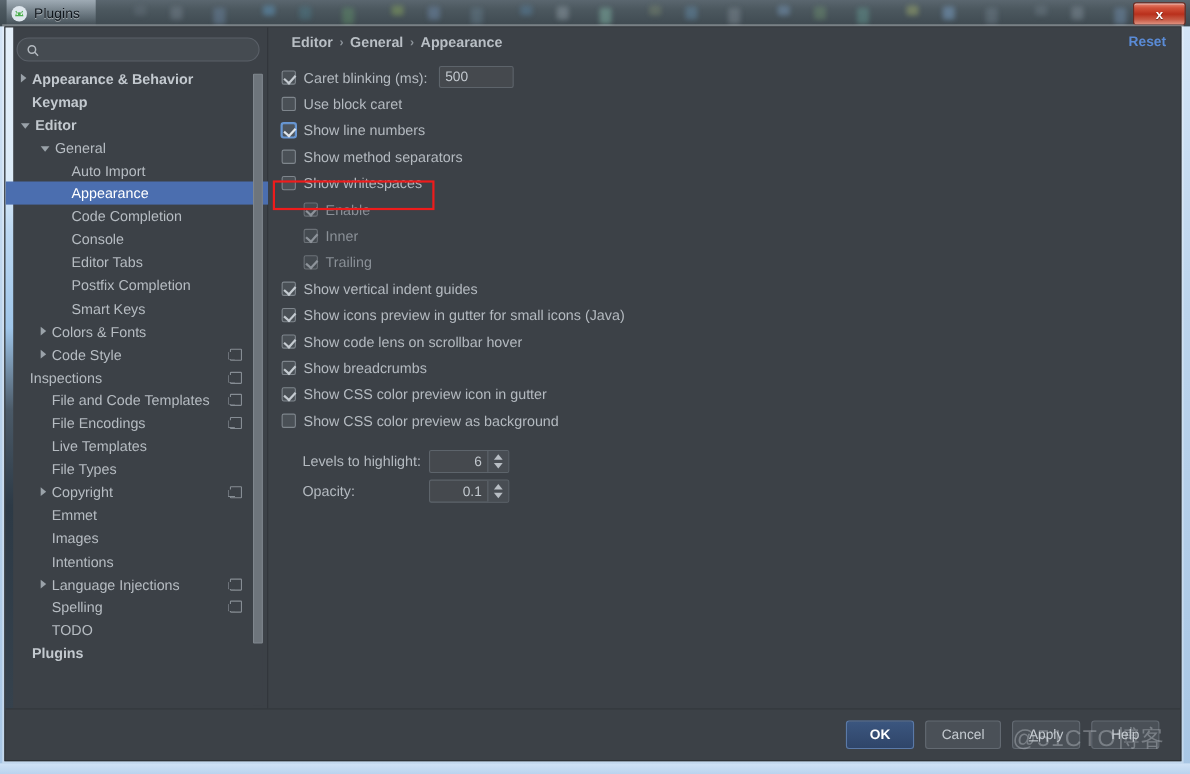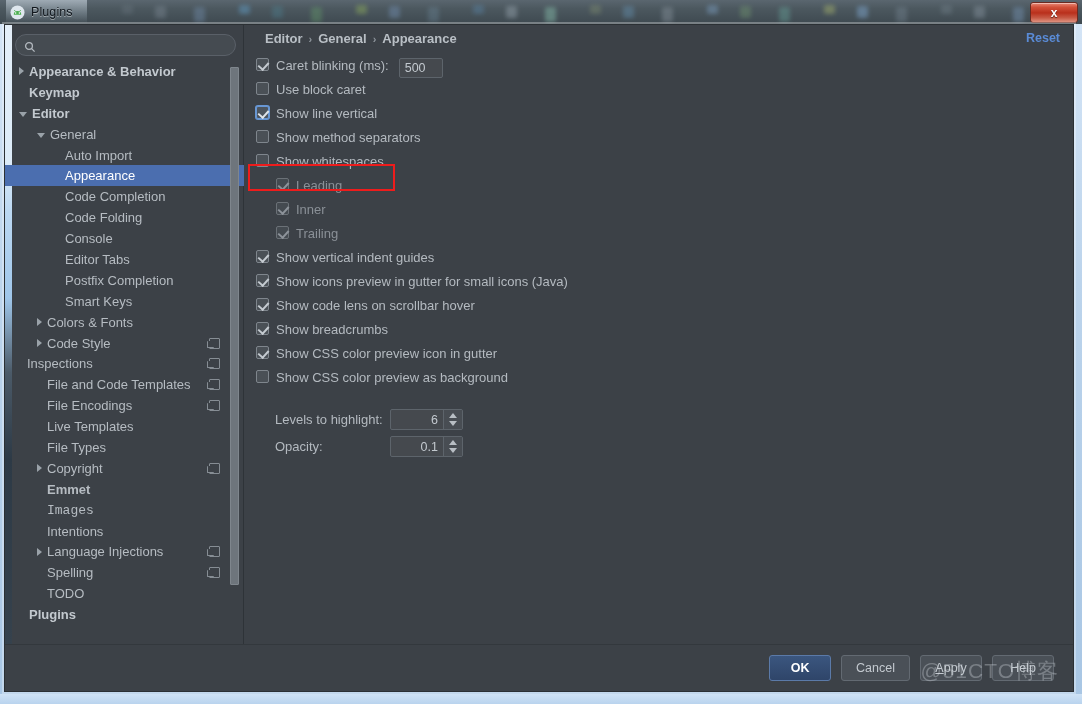--- a/index.html
+++ b/index.html
@@ -195,21 +195,21 @@
     cursor: pointer;
   }
 
   .options {
     position: absolute; left: 0; top: 33px;
     width: 100%;
   }
   .opt-row {
     position: relative;
     height: 24px;
-    display: flex; 
+    display: flex; align-items: center;
     font-size: 13px; color: #b4bac0;
     padding-left: 12px;
   }
   .opt-row.indent { padding-left: 32px; }
   .opt-row.dim { color: #8a9097; }
   .opt-label { margin-left: 7px; }
 
   .cb {
     width: 13px; height: 13px; flex: none;
     box-sizing: border-box;
@@ -229,21 +229,21 @@
   .cb.dimmed { border-color: #6b7177; background: #444a50; }
   .cb.dimmed.checked::after { border-color: #8d939a; }
   .cb.focus {
     border-color: #6897d4;
     background: #4d555e;
     box-shadow: 0 0 0 1px #6897d4;
   }
   .cb.focus.checked::after { border-color: #dfe4e9; }
 
   .txtfield {
-    width: 44px; height: 20px;
+    width: 68px; height: 20px;
     box-sizing: border-box;
     margin-left: 10px;
     background: #45494e;
     border: 1px solid #5d646b;
     border-radius: 2px;
     color: #c3c9cf;
     font-family: "Liberation Sans", sans-serif;
     font-size: 12.5px;
     padding: 0 5px;
     outline: none;
@@ -447,24 +447,20 @@
             <div class="tree-row selected" style="padding-left: 50px;">
               <span class="tw tw-none"></span>
               <span>Appearance</span>
             </div>
             <div class="tree-row" style="padding-left: 50px;">
               <span class="tw tw-none"></span>
               <span>Code Completion</span>
             </div>
             <div class="tree-row" style="padding-left: 50px;">
               <span class="tw tw-none"></span>
-              <span>Code Folding</span>
-            </div>
-            <div class="tree-row" style="padding-left: 50px;">
-              <span class="tw tw-none"></span>
               <span>Console</span>
             </div>
             <div class="tree-row" style="padding-left: 50px;">
               <span class="tw tw-none"></span>
               <span>Editor Tabs</span>
             </div>
             <div class="tree-row" style="padding-left: 50px;">
               <span class="tw tw-none"></span>
               <span>Postfix Completion</span>
             </div>
@@ -502,25 +498,25 @@
             </div>
             <div class="tree-row" style="padding-left: 32px;">
               <span class="tw tw-none"></span>
               <span>File Types</span>
             </div>
             <div class="tree-row" style="padding-left: 32px;">
               <span class="tw tw-right"></span>
               <span>Copyright</span>
               <span class="copy-badge"></span>
             </div>
-            <div class="tree-row" style="padding-left: 32px; font-weight: bold;">
+            <div class="tree-row" style="padding-left: 32px;">
               <span class="tw tw-none"></span>
               <span>Emmet</span>
             </div>
-            <div class="tree-row" style="padding-left: 32px; font-family: Liberation Mono, monospace;">
+            <div class="tree-row" style="padding-left: 32px;">
               <span class="tw tw-none"></span>
               <span>Images</span>
             </div>
             <div class="tree-row" style="padding-left: 32px;">
               <span class="tw tw-none"></span>
               <span>Intentions</span>
             </div>
             <div class="tree-row" style="padding-left: 32px;">
               <span class="tw tw-right"></span>
               <span>Language Injections</span>
@@ -563,33 +559,33 @@
               <span class="cb checked"></span>
               <span class="opt-label">Caret blinking (ms):</span>
               <input class="txtfield" type="text" value="500" style="">
             </div>
             <div class="opt-row">
               <span class="cb"></span>
               <span class="opt-label">Use block caret</span>
             </div>
             <div class="opt-row">
               <span class="cb checked focus"></span>
-              <span class="opt-label">Show line vertical</span>
+              <span class="opt-label">Show line numbers</span>
             </div>
             <div class="opt-row">
               <span class="cb"></span>
               <span class="opt-label">Show method separators</span>
             </div>
             <div class="opt-row">
               <span class="cb"></span>
               <span class="opt-label">Show whitespaces</span>
             </div>
             <div class="opt-row indent dim">
               <span class="cb checked dimmed"></span>
-              <span class="opt-label">Leading</span>
+              <span class="opt-label">Enable</span>
             </div>
             <div class="opt-row indent dim">
               <span class="cb checked dimmed"></span>
               <span class="opt-label">Inner</span>
             </div>
             <div class="opt-row indent dim">
               <span class="cb checked dimmed"></span>
               <span class="opt-label">Trailing</span>
             </div>
             <div class="opt-row">

